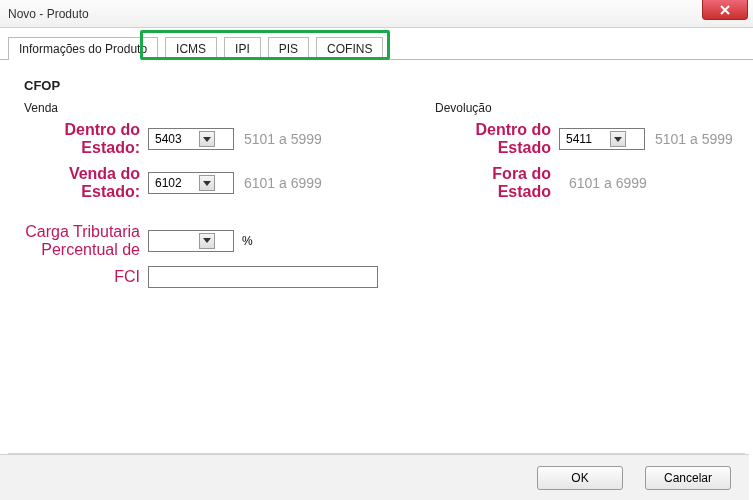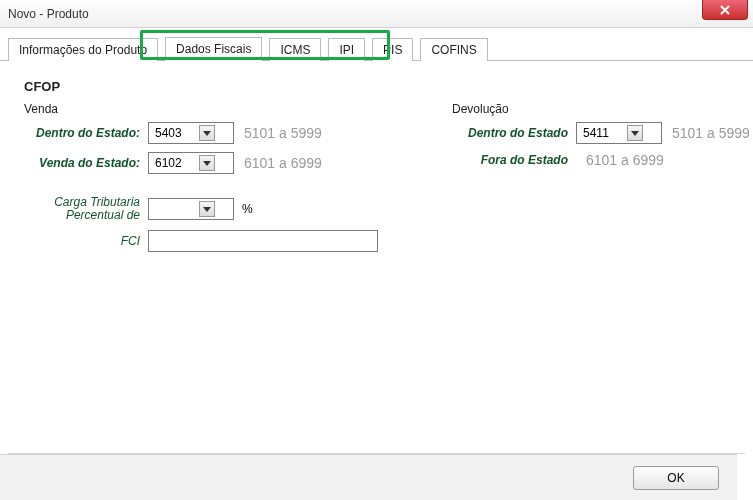--- a/index.html
+++ b/index.html
@@ -75,42 +75,41 @@
       overflow: auto;
     }
     .group-title {
       font-weight: bold;
       font-size: 13px;
       margin-bottom: 8px;
       color: #222;
     }
     .columns {
       display: flex;
-      gap: 48px;
+      gap: 31px;
     }
     .col { flex: 0 0 auto; }
     .col-venda { width: 380px; }
     .col-devolucao { }
     .sub-title {
       font-size: 12px;
       margin-bottom: 6px;
       color: #222;
     }
     .row {
       display: flex;
       align-items: center;
       margin-bottom: 8px;
     }
     .label {
       width: 124px;
       text-align: right;
       padding-right: 8px;
-      font-size: 12px;
-      color: #14532d;
-      font-style: italic;
+      font-size: 16px;
+      color: #be185d;
     }
     .label.bold { font-weight: bold; }
     .select {
       width: 86px;
       height: 22px;
       border: 1px solid #7a7a7a;
       background: #fff;
       display: flex;
       align-items: center;
       justify-content: space-between;
@@ -140,21 +139,21 @@
       height: 22px;
       border: 1px solid #7a7a7a;
       background: #fff;
       font-size: 12px;
       padding: 0 4px;
     }
     .footer {
       position: absolute;
       bottom: 0;
       left: 0;
-      right: 16px;
+      right: 4px;
       height: 46px;
       border-top: 1px solid #d0d0d0;
       background: #f2f2f2;
       display: flex;
       justify-content: flex-end;
       align-items: center;
       padding-right: 18px;
       gap: 22px;
     }
     .btn {
@@ -182,21 +181,20 @@
   <span class="titlebar-text">Novo - Produto</span>
   <div class="close-btn">
     <svg width="10" height="10" viewBox="0 0 10 10">
         <path d="M1 1 L9 9 M9 1 L1 9" stroke="#fff" stroke-width="2"></path>
       </svg>
   </div>
 </div>
 
 <div class="tabs" style="position:relative;">
   <div class="tab">Informações do Produto</div>
-  <div class="tab active">Dados Fiscais</div>
   <div class="tab">ICMS</div>
   <div class="tab">IPI</div>
   <div class="tab">PIS</div>
   <div class="tab">COFINS</div>
   <div class="highlight-box" style="left:140px; top:2px; width:250px; height:30px;"></div>
 </div>
 
 <div class="content">
   <div class="group-title">CFOP</div>
 
@@ -276,13 +274,14 @@
         <span class="hint">6101 a 6999</span>
       </div>
     </div>
   </div>
 </div>
 
 <hr class="sep">
 
 <div class="footer">
   <button class="btn">OK</button>
+  <button class="btn">Cancelar</button>
 </div>
 
 </body></html>

